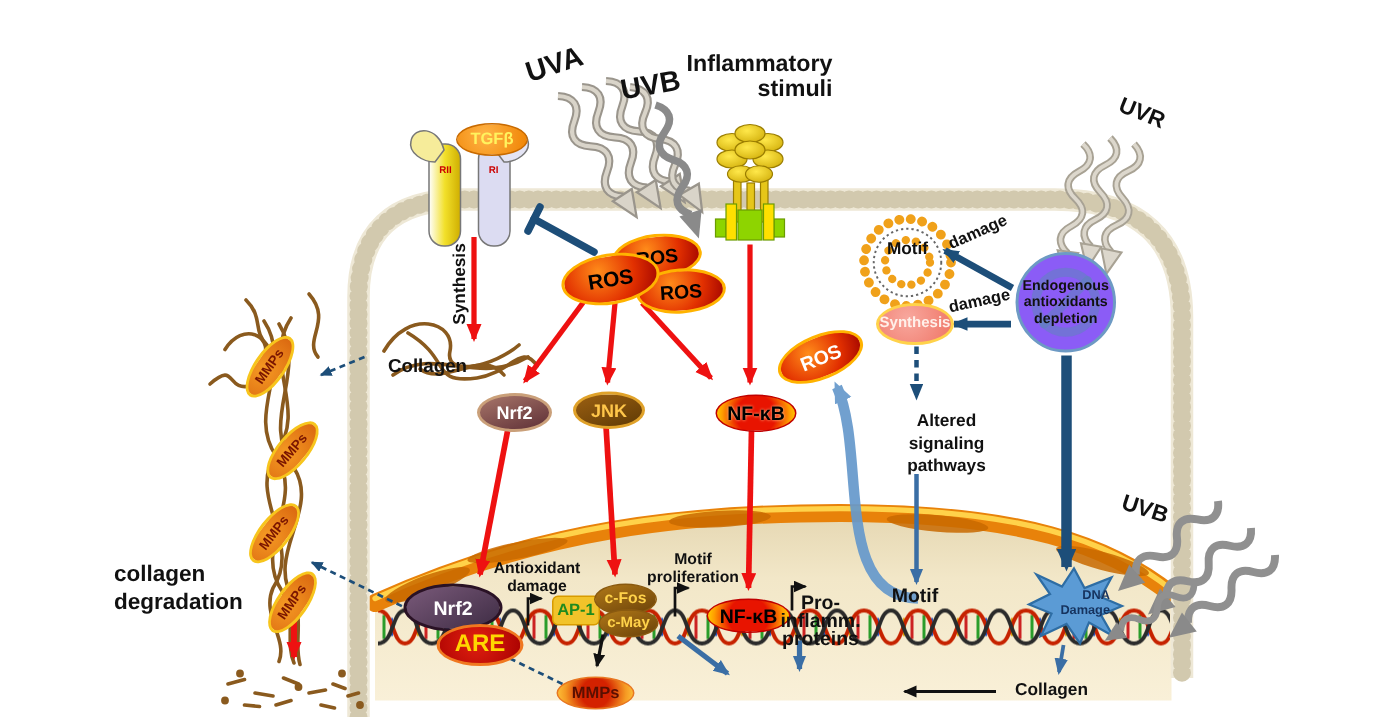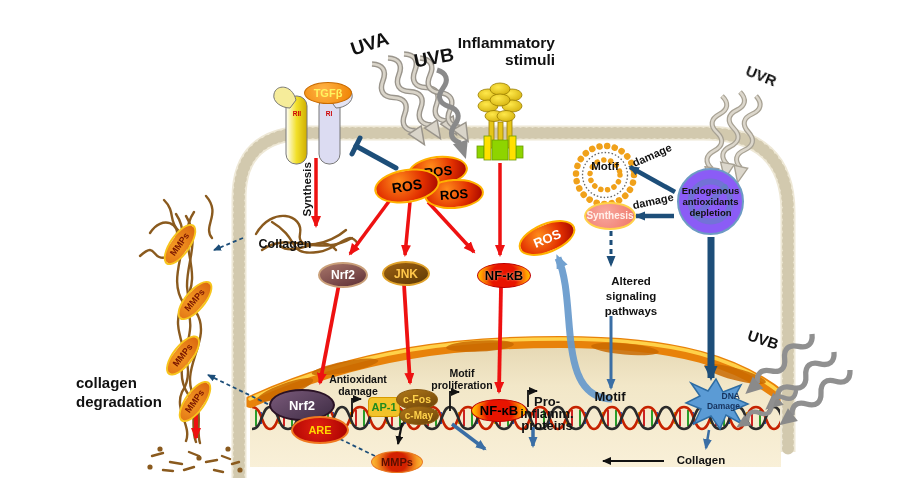--- a/index.html
+++ b/index.html
@@ -316,21 +316,21 @@
     <circle cx="31.5" cy="31.5" r="20" fill="none" stroke="#5b87b8" stroke-width="6" opacity="0.5"></circle>
     <line x1="17" y1="46" x2="46" y2="17" stroke="#5b87b8" stroke-width="6" opacity="0.5" stroke-linecap="round"></line>
   </svg>
   <span style="font-size:9.5px;line-height:11px;width:60px;">Endogenous antioxidants depletion</span>
 </div>
 
 <div class="lbl" style="left:588px;top:274px;width:86px;font-size:11.5px;line-height:15px;">Altered signaling pathways</div>
 
 <div class="oval" style="left:269px;top:389px;width:62px;height:28px;font-size:13px;color:#fff;
             background:linear-gradient(150deg,#7a5a7a,#3e2c44);border:2px solid #2a1225;">Nrf2</div>
-<div class="oval" style="left:291px;top:416px;width:54px;height:24px;font-size:11px;color:#ffd700;
+<div class="oval" style="left:291px;top:416px;width:54px;height:24px;font-size:16px;color:#ffd700;
             background:radial-gradient(circle at 45% 40%, #e02010, #a80000);border:2px solid #f07820;">ARE</div>
 <div class="lbl" style="left:326px;top:373px;width:64px;font-size:10.5px;line-height:12px;">Antioxidant damage</div>
 
 <div class="rect" style="left:368px;top:397px;width:30px;height:18px;font-size:11px;color:#1f8a1f;
             background:#f2c32a;border:1.5px solid #d89b00;border-radius:4px;text-align:center;">AP-1</div>
 <div class="oval" style="left:396px;top:389px;width:40px;height:19px;font-size:10.5px;color:#ffd24a;
             background:linear-gradient(160deg,#b07818,#6b4209);border:1.5px solid #8a5a10;">c-Fos</div>
 <div class="oval" style="left:399px;top:406px;width:38px;height:17px;font-size:10px;color:#ffd24a;
             background:linear-gradient(160deg,#b07818,#6b4209);border:1.5px solid #8a5a10;">c-May</div>
 <div class="lbl" style="left:428px;top:367px;width:68px;font-size:10.5px;line-height:12px;">Motif proliferation</div>

